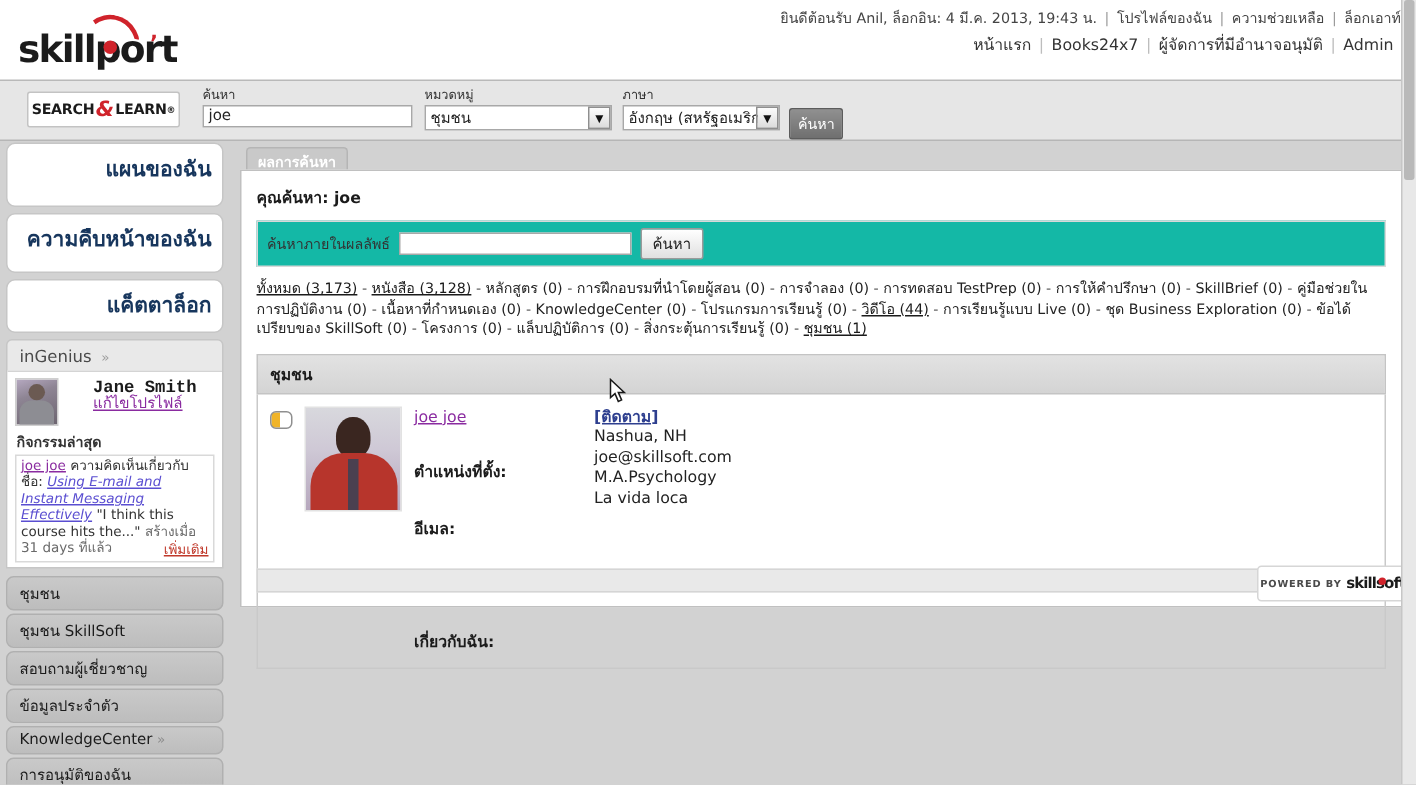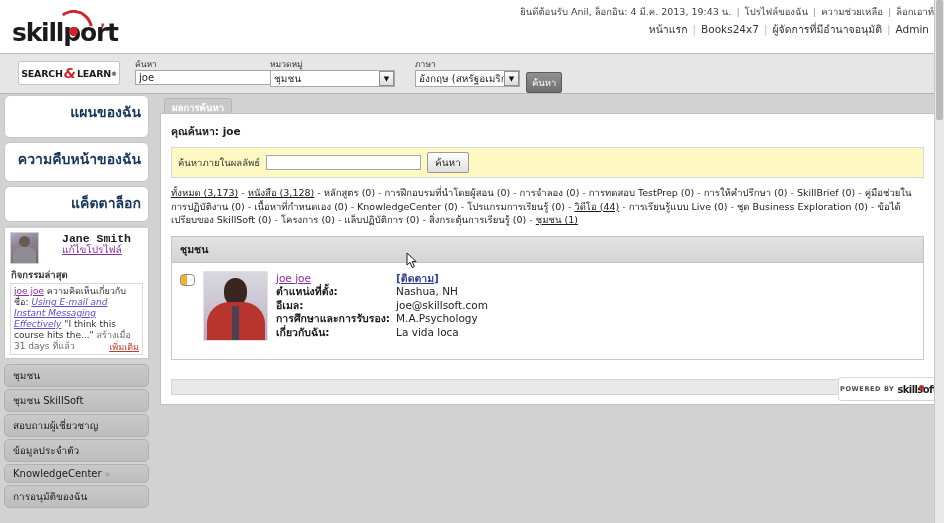--- a/index.html
+++ b/index.html
@@ -369,21 +369,21 @@
     box-sizing: border-box;
     padding: 9px 10px 0 10px;
   }
   .you-searched {
     font-size: 10.5px;
     font-weight: bold;
     color: #1b1b1b;
     margin-bottom: 7px;
   }
   .refine-row {
-    background: #fef9c3;
+    background: #14b8a6;
     border: 1px solid #d8d8d8;
     padding: 4px 6px;
     display: flex;
     align-items: center;
     gap: 6px;
     margin-bottom: 8px;
   }
   .refine-label { font-size: 9.5px; color: #333; }
   .refine-input {
     border: 1px solid #a8a8a8;
@@ -474,21 +474,21 @@
     display: flex;
     gap: 6px;
   }
   .pi-labels { white-space: nowrap; }
   .pi-values { white-space: nowrap; }
   .pi-name {
     color: #8a2ba0;
     text-decoration: underline;
     font-weight: normal;
   }
-  .pi-lbl { font-weight: bold; color: #1b1b1b; }
+  .pi-lbl { font-weight: bold; color: #1b1b1b; margin-top: 24px; }
   .follow-link {
     color: #2e3f8f;
     font-weight: bold;
   }
   .follow-link a { color: #2e3f8f; text-decoration: underline; }
 
   .cursor-ico {
     position: absolute;
     left: 406px; top: 252px;
     width: 13px; height: 17px;
@@ -585,21 +585,21 @@
         <span class="amp">&amp;</span>
         <span>LEARN</span>
         <sup>®</sup>
     </div>
 
     <div class="field-group" style="left:135px; top:5px;">
       <span class="field-label">ค้นหา</span>
       <input class="txt-input" style="width: 140px;" type="text" value="joe">
     </div>
 
-    <div class="field-group" style="left:270px; top:5px;">
+    <div class="field-group" style="left:283px; top:5px;">
       <span class="field-label">หมวดหมู่</span>
       <div class="sel-wrap">
         <div class="sel" style="width:125px;">
           <span>ชุมชน</span>
         </div>
         <span class="sel-arrow">▼</span>
       </div>
     </div>
 
     <div class="field-group" style="left:415px; top:5px;">
@@ -621,20 +621,24 @@
       <div class="card-title">แผนของฉัน</div>
     </div>
     <div class="panel-card" style="height:38px;">
       <div class="card-title">ความคืบหน้าของฉัน</div>
     </div>
     <div class="panel-card" style="height:34px;">
       <div class="card-title">แค็ตตาล็อก</div>
     </div>
 
     <div class="ing-widget">
+      <div class="ing-head">
+        <span>inGenius</span>
+        <span class="chev">»</span>
+      </div>
       <div class="ing-body">
         <div class="ing-user">
           <div class="avatar-img"></div>
           <div>
             <div class="uname">Jane Smith</div>
             <a class="ulink" href="#">แก้ไขโปรไฟล์</a>
           </div>
         </div>
         <div class="act-title">กิจกรรมล่าสุด</div>
         <div class="act-box">

